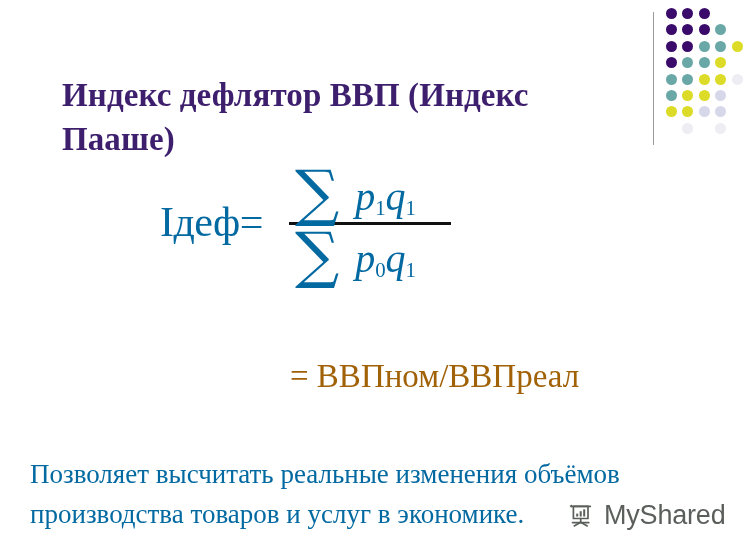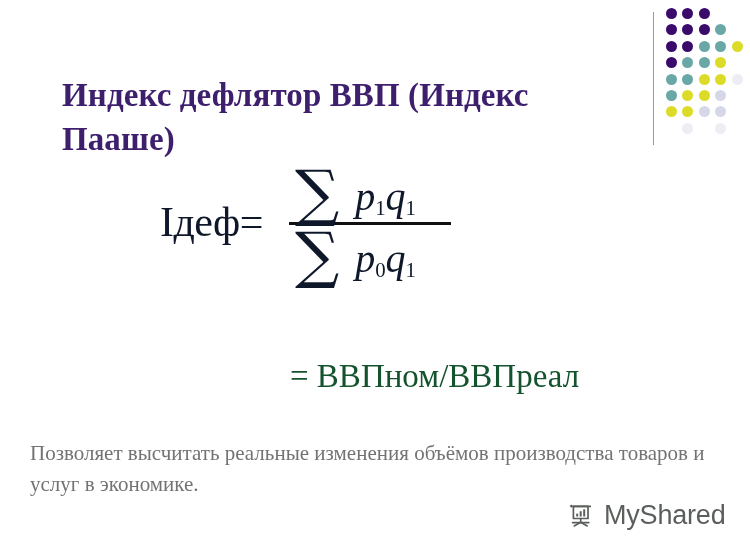--- a/index.html
+++ b/index.html
@@ -57,21 +57,21 @@
     color: #3d1f6e;
   }
 
   
   .formula {
     position: absolute;
     left: 160px;
     top: 165px;
     display: flex;
     align-items: center;
-    color: #0f172a;
+    color: #0369a1;
   }
   .lhs {
     font-size: 42px;
     line-height: 1;
     letter-spacing: -0.5px;
     padding-bottom: 4px;
   }
   .fraction {
     margin-left: 26px;
     display: flex;
@@ -116,33 +116,33 @@
   .frac-den {
     margin-top: 2px;
   }
 
   
   .equality {
     position: absolute;
     left: 290px;
     top: 358px;
     font-size: 33px;
-    color: #14532d;
+    color: #a16207;
     white-space: nowrap;
   }
 
   
   .body-text {
     position: absolute;
     left: 30px;
-    top: 417px;
+    top: 428px;
     width: 692px;
-    font-size: 21px;
+    font-size: 27px;
     line-height: 1.48;
-    color: #737373;
+    color: #0369a1;
   }
 
   
   .watermark {
     position: absolute;
     left: 566px;
     top: 500px;
     display: flex;
     align-items: center;
     gap: 8px;

